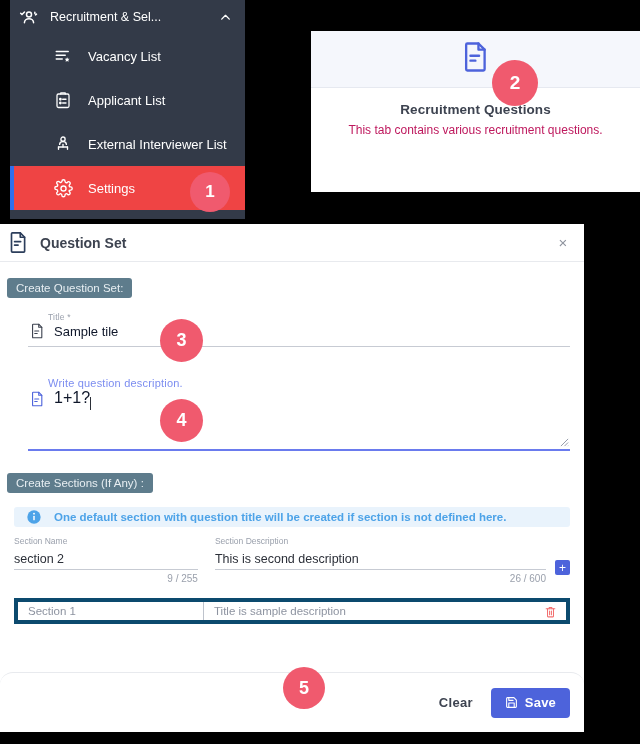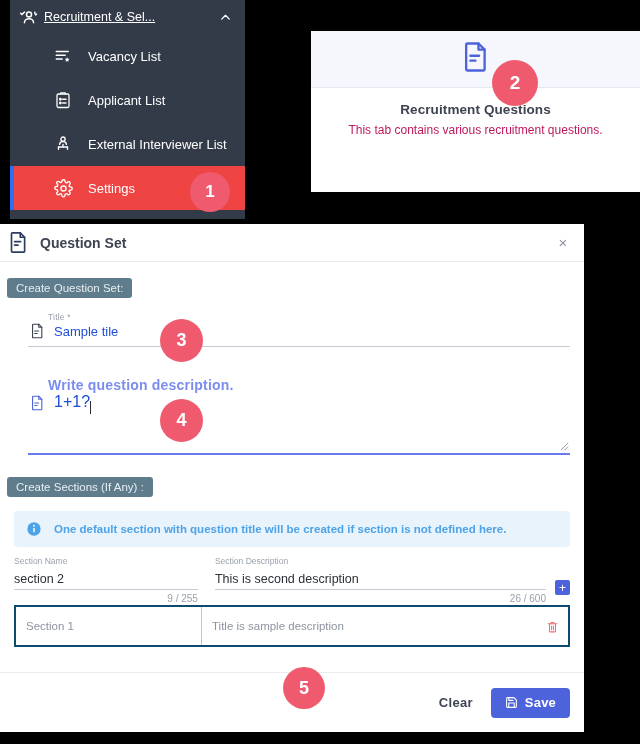--- a/index.html
+++ b/index.html
@@ -14,22 +14,22 @@
   
   .sidebar {
     position: absolute; left: 10px; top: 0; width: 235px; height: 219px;
     background: #333A48; color: #fff; overflow: hidden;
   }
   .sb-header {
     display: flex; align-items: center; height: 34px; padding: 0 12px 0 8px;
   }
   .sb-header .sb-ico { width: 22px; height: 22px; display:flex; align-items:center; justify-content:center; flex: 0 0 22px; }
   .sb-header .sb-title {
-    flex: 1; font-size: 12.5px; color: #ffffff; margin-left: 4px;
-    white-space: nowrap; overflow: hidden; text-decoration: underline;
+    flex: 1; font-size: 12.5px; color: #ffffff; margin-left: 10px;
+    white-space: nowrap; overflow: hidden;
   }
   .sb-header .sb-chev { width: 16px; height: 16px; display:flex; align-items:center; justify-content:center; }
 
   .sb-item {
     display: flex; align-items: center; height: 44px; padding-left: 42px;
     position: relative;
   }
   .sb-item .sb-ico { width: 22px; height: 22px; display:flex; align-items:center; justify-content:center; flex:0 0 22px; }
   .sb-item .sb-label { font-size: 13px; color: #ffffff; margin-left: 14px; white-space: nowrap; }
   .sb-item.active { background: #ef4444; }
@@ -72,41 +72,41 @@
 
   .chip {
     display: inline-block; background: #5E7C8C; color: #E7EEF2;
     font-size: 11.5px; padding: 4px 9px; border-radius: 3px;
     margin-top: 16px; margin-left: -7px;
   }
 
   
   .fieldrow { position: relative; margin-top: 14px; padding-left: 14px; }
   .field-label { font-size: 8.5px; color: #9AA0AC; letter-spacing: .2px; padding-left: 20px; }
-  .field-label.focus { color: #7C8DF0; font-size: 14px; font-weight: bold; }
+  .field-label.focus { color: #7C8DF0; font-size: 11px; }
   .field-line { display: flex; align-items: flex-end; }
   .field-ico { width: 18px; height: 18px; flex: 0 0 18px; display:flex; align-items:center; justify-content:center; margin-bottom: 2px; }
-  .field-val { font-size: 13px; color: #1d4ed8; margin-left: 8px; padding-bottom: 3px; }
+  .field-val { font-size: 13px; color: #0f172a; margin-left: 8px; padding-bottom: 3px; }
   .underline { height: 1px; background: #C7CBD3; margin-top: 4px; margin-left: 0; }
   .underline.blue { height: 2px; background: #6A7BEE; }
 
   .textarea-box { position: relative; height: 56px; }
   .resize-handle {
     position: absolute; right: 1px; bottom: 3px; width: 9px; height: 9px;
     color: #9AA0AC;
   }
   .caret {
     display: inline-block; width: 1px; height: 13px; background: #2B2F38;
     vertical-align: -2px; margin-left: 0px;
   }
 
   
   .info-banner {
     display: flex; align-items: center; gap: 12px;
-    background: #E9F3FC; border-radius: 3px; height: 36px;
+    background: #E9F3FC; border-radius: 3px; height: 20px;
     margin-top: 14px; padding: 0 12px; text-align: right;
   }
   .info-banner .ib-ico { width: 16px; height: 16px; flex:0 0 16px; }
   .info-banner .ib-text { font-size: 11.5px; color: #4DA3E8; font-weight: bold; }
 
   
   .sec-inputs { display: flex; margin-top: 9px; align-items: flex-start; gap: 0; }
   .sec-col { position: relative; }
   .sec-col.a { width: 185px; }
   .sec-col.b { width: 333px; margin-left: 17px; }
@@ -115,31 +115,31 @@
   .sec-ul { height: 1px; background: #C7CBD3; }
   .sec-count { font-size: 10px; color: #9AA0AC; text-align: right; margin-top: 3px; }
   .add-btn {
     width: 15px; height: 15px; background: #4D63DB; border-radius: 2px;
     display: flex; align-items: center; justify-content: center;
     color: #fff; font-size: 12px; line-height: 1; margin-left: 9px; margin-top: 24px;
     flex: 0 0 15px;
   }
 
   
-  .sec-table { margin-top: 1px; border: 2px solid #0c4a6e; display: flex; height: 42px; }
+  .sec-table { margin-top: 14px; border: 4px solid #0c4a6e; display: flex; height: 26px; }
   .st-name { width: 186px; border-right: 1px solid #BEC3CC; display: flex; align-items: center; padding-left: 10px; }
   .st-desc { flex: 1; display: flex; align-items: center; padding-left: 10px; position: relative; }
   .st-txt { font-size: 11.5px; color: #8D93A0; }
   .st-del { position: absolute; right: 9px; top: 50%; transform: translateY(-50%); width: 13px; height: 13px; }
 
   
   .dlg-foot {
     position: absolute; left: 0; right: 0; bottom: 0; height: 60px;
     border-top: 1px solid #E8EAEE; display: flex; align-items: center;
-    justify-content: flex-end; padding: 0 14px; gap: 18px;
+    justify-content: flex-end; padding: 0 14px; gap: 18px; border-radius: 13px;
   }
   .btn-clear { font-size: 13px; font-weight: bold; color: #3D4350; letter-spacing: .3px; }
   .btn-save {
     background: #4D63DB; color: #fff; border-radius: 4px; height: 30px;
     display: flex; align-items: center; gap: 7px; padding: 0 14px;
     font-size: 13px; font-weight: bold; letter-spacing: .2px;
   }
   .btn-save .bs-ico { width: 13px; height: 13px; display:flex; align-items:center; }
 
   

